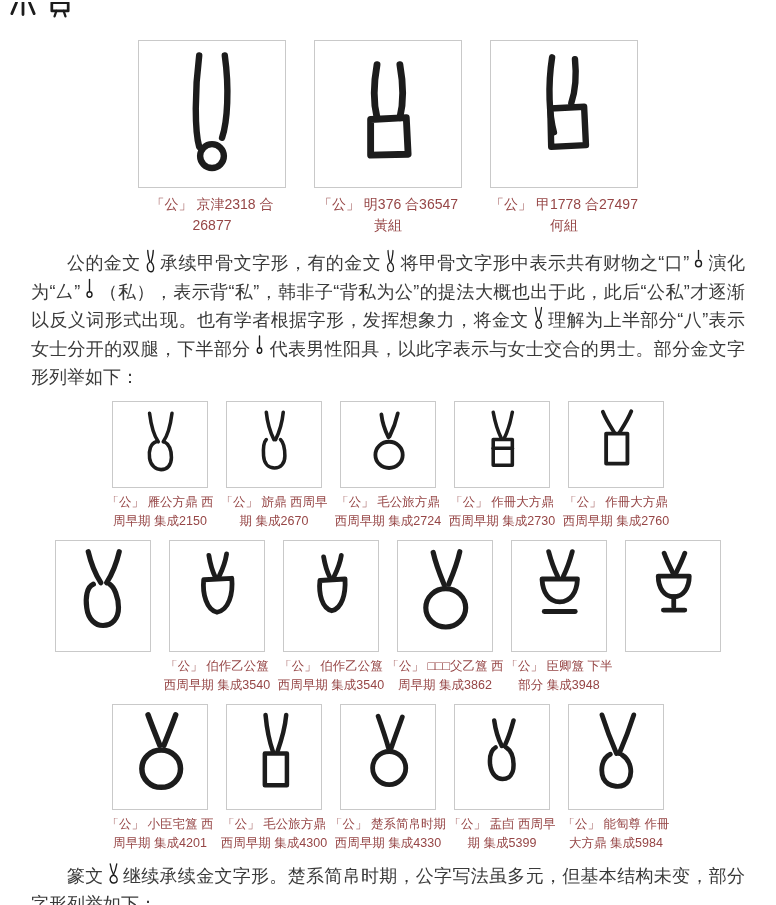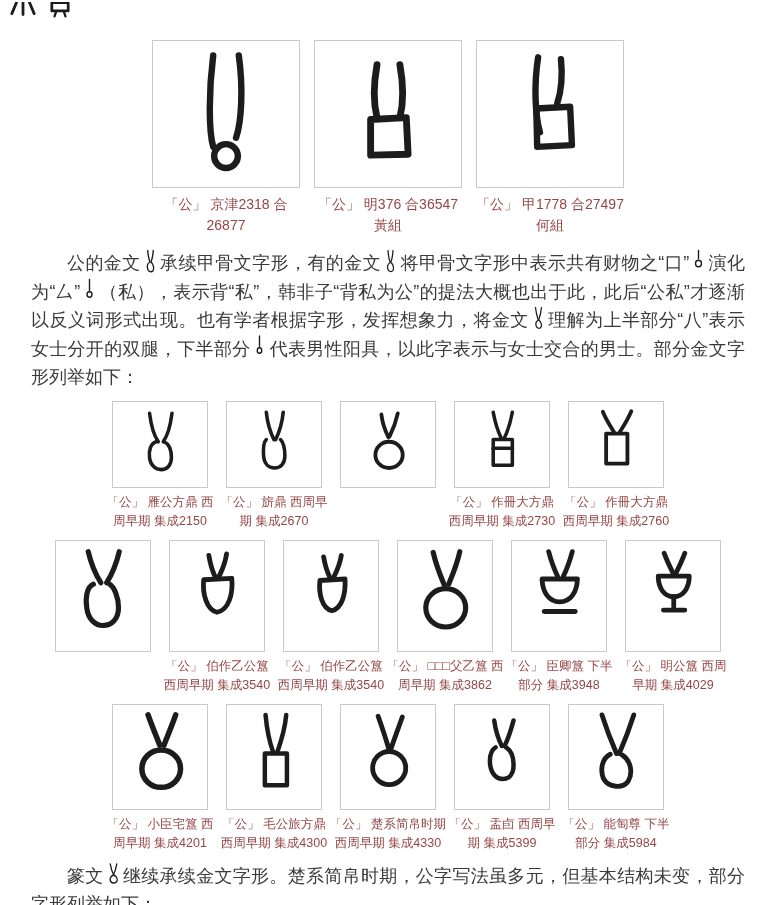--- a/index.html
+++ b/index.html
@@ -11,21 +11,21 @@
   *{box-sizing:border-box;}
   html,body{margin:0;padding:0;}
   body{
     width:776px;height:905px;overflow:hidden;background:#ffffff;
     font-family:"Liberation Sans","DejaVu Sans",sans-serif;
     color:var(--text);
   }
   .top-strip{height:16px;margin:2px 0 0 10px;display:flex;gap:14px;align-items:flex-start;}
   .top-strip svg{display:block;}
 
-  .top-gallery{display:flex;justify-content:center;gap:14px;margin-top:22px;}
+  .top-gallery{display:flex;justify-content:center;gap:28px;margin-top:22px;}
   .top-cell{width:148px;margin:0;}
   .top-box{
     width:148px;height:148px;border:1px solid var(--border);
     display:flex;align-items:center;justify-content:center;background:#fff;
   }
   .top-box svg{height:128px;width:96px;}
   .cap{color:var(--cap);text-align:center;}
   .top-cell .cap{font-size:14px;line-height:21px;margin-top:6px;}
 
   .para{
@@ -137,20 +137,21 @@
         <figcaption class="cap">「公」 旂鼎 西周早期 集成2670</figcaption>
       </figure>
       <figure class="bz-cell">
         <div class="bz-box" style="height: 87px;">
           <svg viewBox="0 0 100 130" style="height: 71px; width: 55px;">
             <path d="M37,10 C39,28 45,42 50,52" fill="none" stroke="#1c1c1c" stroke-width="7" stroke-linecap="round" stroke-linejoin="round"></path>
             <path d="M67,8 C63,26 57,40 52,50" fill="none" stroke="#1c1c1c" stroke-width="7" stroke-linecap="round" stroke-linejoin="round"></path>
             <path d="M26,84 a25,24 0 1,0 50,0 a25,24 0 1,0 -50,0" fill="none" stroke="#1c1c1c" stroke-width="7" stroke-linecap="round" stroke-linejoin="round"></path>
           </svg>
         </div>
+        <figcaption class="cap">「公」 毛公旅方鼎 西周早期 集成2724</figcaption>
       </figure>
       <figure class="bz-cell">
         <div class="bz-box" style="height: 87px;">
           <svg viewBox="0 0 100 130" style="height: 71px; width: 55px;">
             <path d="M33,6 C37,28 43,44 48,54" fill="none" stroke="#1c1c1c" stroke-width="6.5" stroke-linecap="round" stroke-linejoin="round"></path>
             <path d="M68,6 C64,28 58,44 53,54" fill="none" stroke="#1c1c1c" stroke-width="6.5" stroke-linecap="round" stroke-linejoin="round"></path>
             <path d="M33,56 L68,56 L68,103 L33,103 Z" fill="none" stroke="#1c1c1c" stroke-width="6.5" stroke-linecap="round" stroke-linejoin="round"></path>
             <path d="M33,72 L68,72" fill="none" stroke="#1c1c1c" stroke-width="6.5" stroke-linecap="round" stroke-linejoin="round"></path>
           </svg>
         </div>
@@ -221,21 +222,20 @@
       <figure class="bz-cell">
         <div class="bz-box" style="height: 112px;">
           <svg viewBox="0 0 100 130" style="height: 96px; width: 74px;">
             <path d="M38,7 C42,18 46,26 50,34" fill="none" stroke="#1c1c1c" stroke-width="6.5" stroke-linecap="round" stroke-linejoin="round"></path>
             <path d="M66,7 C62,18 58,26 54,34" fill="none" stroke="#1c1c1c" stroke-width="6.5" stroke-linecap="round" stroke-linejoin="round"></path>
             <path d="M30,38 L72,38 C72,54 64,66 51,66 C38,66 30,54 30,38 Z" fill="none" stroke="#1c1c1c" stroke-width="6.5" stroke-linecap="round" stroke-linejoin="round"></path>
             <path d="M51,66 L51,80" fill="none" stroke="#1c1c1c" stroke-width="6.5" stroke-linecap="round" stroke-linejoin="round"></path>
             <path d="M37,84 L66,84" fill="none" stroke="#1c1c1c" stroke-width="6.5" stroke-linecap="round" stroke-linejoin="round"></path>
           </svg>
         </div>
-        <figcaption class="cap">「公」 明公簋 西周早期 集成4029</figcaption>
       </figure>
     </div>
     <div class="bz-row">
       <figure class="bz-cell">
         <div class="bz-box" style="height: 106px;">
           <svg viewBox="0 0 100 130" style="height: 90px; width: 69px;">
             <path d="M32,4 C38,21 44,35 49,48" fill="none" stroke="#1c1c1c" stroke-width="8" stroke-linecap="round" stroke-linejoin="round"></path>
             <path d="M72,4 C66,21 60,35 55,48" fill="none" stroke="#1c1c1c" stroke-width="8" stroke-linecap="round" stroke-linejoin="round"></path>
             <path d="M23,82 a28,27 0 1,0 56,0 a28,27 0 1,0 -56,0" fill="none" stroke="#1c1c1c" stroke-width="8" stroke-linecap="round" stroke-linejoin="round"></path>
           </svg>
@@ -273,21 +273,21 @@
         <figcaption class="cap">「公」 盂卣 西周早期 集成5399</figcaption>
       </figure>
       <figure class="bz-cell">
         <div class="bz-box" style="height: 106px;">
           <svg viewBox="0 0 100 130" style="height: 90px; width: 69px;">
             <path d="M29,4 C36,26 44,46 50,60" fill="none" stroke="#1c1c1c" stroke-width="7" stroke-linecap="round" stroke-linejoin="round"></path>
             <path d="M75,4 C68,26 60,46 54,60" fill="none" stroke="#1c1c1c" stroke-width="7" stroke-linecap="round" stroke-linejoin="round"></path>
             <path d="M41,61 C29,67 26,83 31,96 C38,110 60,111 67,100 C74,88 71,70 58,62" fill="none" stroke="#1c1c1c" stroke-width="7" stroke-linecap="round" stroke-linejoin="round"></path>
           </svg>
         </div>
-        <figcaption class="cap">「公」 能匋尊 下半部分 集成5984</figcaption>
+        <figcaption class="cap">「公」 能匋尊 作冊大方鼎 集成5984</figcaption>
       </figure>
     </div>
   </div>
 
 <p class="para second"><span>篆文</span><svg viewBox="0 0 60 96" class="inline-glyph">
       <path d="M17,6 C20,24 25,38 30,48" fill="none" stroke="#1c1c1c" stroke-width="5.5" stroke-linecap="round" stroke-linejoin="round"></path>
       <path d="M43,6 C40,24 35,38 30,48" fill="none" stroke="#1c1c1c" stroke-width="5.5" stroke-linecap="round" stroke-linejoin="round"></path>
       <path d="M30,50 C18,54 13,66 19,76 C25,85 41,84 44,74 C47,64 40,54 30,50" fill="none" stroke="#1c1c1c" stroke-width="5.5" stroke-linecap="round" stroke-linejoin="round"></path>
     </svg><span>继续承续金文字形。楚系简帛时期，公字写法虽多元，但基本结构未变，部分字形列举如下：</span></p>
 

